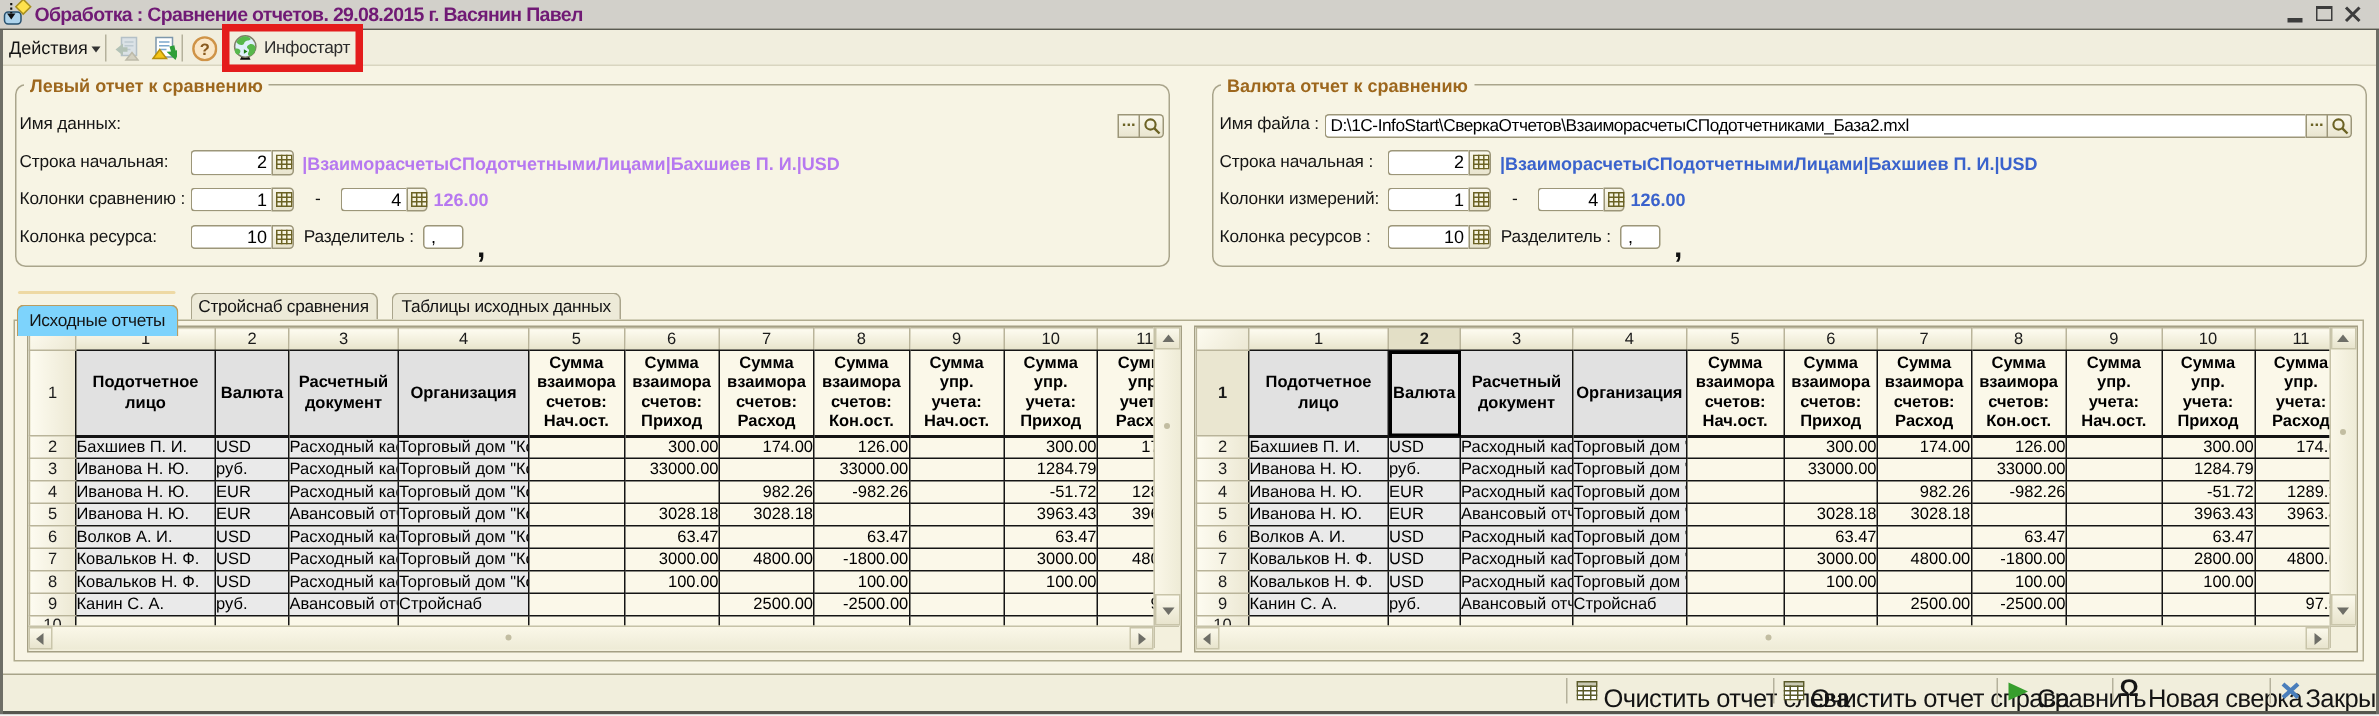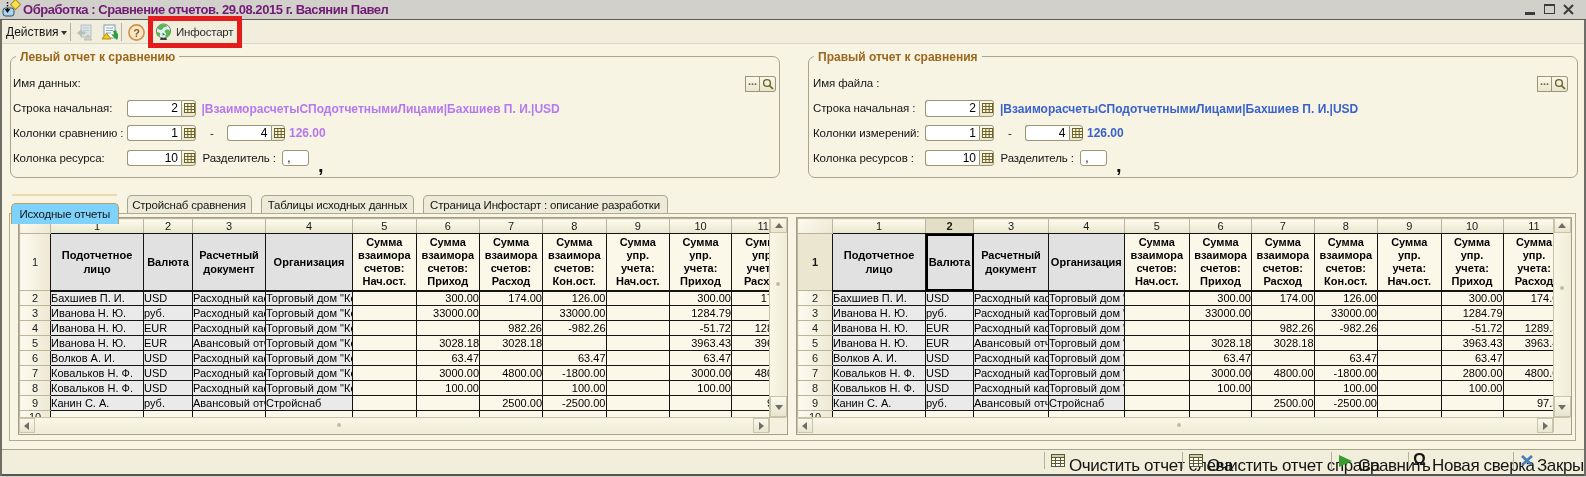--- a/index.html
+++ b/index.html
@@ -71,21 +71,21 @@
 <circle cx="8.5" cy="8" r="7.1" fill="#dff0fa" stroke="#7e7e68"></circle>
 <path d="M2.6 5.2C3.6 2.6 6.4 1 8.8 1.2c2 .2 3.4 1.2 3.2 2-.3 1-2.2.6-3.4 1.4-1 .7-.6 1.8-1.8 2.2-1.4.4-3.4-.2-4.2-1.6z" fill="#57b84b"></path>
 <path d="M11.3 6.6c1.6-.6 3.4.2 3.9 1.8.5 2-.8 4.6-2.6 5.6-1.2.6-2.4 0-2.3-1.2.1-1 .9-1.4.7-2.4-.2-1-1.6-1-1.3-2.2.2-.8.8-1.2 1.6-1.6z" fill="#57b84b"></path>
 <path d="M2 9.5c1.2-.6 2.8 0 3.2 1.2.3 1.2-.4 2.4-1.6 2.6-1 .1-1.8-.8-2-1.9-.1-.8 0-1.5.4-1.9z" fill="#57b84b"></path>
 <path d="M7.6 9.8l2.4 1.5-2.4 1.5z" fill="#1c7a14"></path>
 </svg>
 <div class="abs" style="left:176px;top:25.5px;font-size:11.5px;letter-spacing:-0.2px;color:#2b2b2b">Инфостарт</div>
 <div class="grp" style="left:10px;top:56px;width:768px;height:120px"></div>
 <div class="gtitle" style="left:16px;top:50px">Левый отчет к сравнению</div>
 <div class="grp" style="left:808px;top:56px;width:768px;height:120px"></div>
-<div class="gtitle" style="left:814px;top:50px">Правый отчет к сравнения</div>
+<div class="gtitle" style="left:814px;top:50px">Валюта отчет к сравнению</div>
 <div class="lbl" style="left:13px;top:77px">Имя данных:</div>
 <div class="lbl" style="left:13px;top:102px">Строка начальная:</div>
 <div class="lbl" style="left:13px;top:126.5px">Колонки сравнению :</div>
 <div class="lbl" style="left:13px;top:151.5px">Колонка ресурса:</div>
     <div class="calcbtn" style="left:745px;top:75.5px;width:15px;height:16.5px;border-radius:0;text-align:center;font-weight:bold;color:#6b6224;font-size:11px;line-height:8.5px">...</div>
     <div class="calcbtn" style="left:760px;top:75.5px;width:16px;height:16.5px;border-left:none">
       <svg width="12" height="12" style="position:absolute;left:2px;top:1.5px">
         <circle cx="5" cy="5" r="3.4" fill="none" stroke="#6b6224" stroke-width="1.4"></circle>
         <line x1="7.6" y1="7.6" x2="11" y2="11" stroke="#6b6224" stroke-width="1.6"></line>
       </svg>
@@ -121,20 +121,21 @@
         <path d="M0 3.5H11M0 6.5H11M3.8 0V10M7.2 0V10" stroke="#6b6224" stroke-width="1"></path>
       </svg>
     </div>
 <div class="lbl" style="left:202.5px;top:151.5px">Разделитель :</div>
 <div class="inp" style="left:282.3px;top:149.5px;width:27px;height:16.5px;padding-left:4px;line-height:14px">,</div>
 <div class="abs" style="left:318px;top:153.5px;font-size:20px;font-weight:bold;color:#111">,</div>
 <div class="lbl" style="left:813px;top:77px">Имя файла :</div>
 <div class="lbl" style="left:813px;top:102px">Строка начальная :</div>
 <div class="lbl" style="left:813px;top:126.5px">Колонки измерений:</div>
 <div class="lbl" style="left:813px;top:151.5px">Колонка ресурсов :</div>
+<div class="inp" style="left:883px;top:75.5px;width:654px;height:16.5px;border-radius:3px 0 0 3px;border-right:none;padding-left:3px;line-height:14.5px;font-size:11.5px;letter-spacing:-0.3px">D:\1C-InfoStart\СверкаОтчетов\ВзаиморасчетыСПодотчетниками_База2.mxl</div>
     <div class="calcbtn" style="left:1537px;top:75.5px;width:15px;height:16.5px;border-radius:0;text-align:center;font-weight:bold;color:#6b6224;font-size:11px;line-height:8.5px">...</div>
     <div class="calcbtn" style="left:1552px;top:75.5px;width:16px;height:16.5px;border-left:none">
       <svg width="12" height="12" style="position:absolute;left:2px;top:1.5px">
         <circle cx="5" cy="5" r="3.4" fill="none" stroke="#6b6224" stroke-width="1.4"></circle>
         <line x1="7.6" y1="7.6" x2="11" y2="11" stroke="#6b6224" stroke-width="1.6"></line>
       </svg>
     </div>
 <div class="inp" style="left:925px;top:100px;width:54px;height:16.5px;border-radius:3px 0 0 3px;border-right:none;text-align:right;padding-right:3px;line-height:14.5px">2</div>
     <div class="calcbtn" style="left:979px;top:100px;width:15px;height:16.5px">
       <svg width="11" height="10" style="position:absolute;left:2px;top:2px">
@@ -167,21 +168,20 @@
       </svg>
     </div>
 <div class="lbl" style="left:1000.5px;top:151.5px">Разделитель :</div>
 <div class="inp" style="left:1080.3px;top:149.5px;width:27px;height:16.5px;padding-left:4px;line-height:14px">,</div>
 <div class="abs" style="left:1116px;top:153.5px;font-size:20px;font-weight:bold;color:#111">,</div>
 <div class="abs" style="left:9px;top:212.5px;width:1567px;height:228.5px;border:1px solid #b0ab8e;background:#f8f5e6;box-sizing:border-box"></div>
 <div class="tab" style="left:11px;top:203px;width:107.5px;height:20.5px;background:#7dd3fc;z-index:3;border-color:#b99d62;line-height:21px">Исходные отчеты</div>
 <div class="abs" style="left:12px;top:194px;width:105px;height:2px;background:#eed9a4;z-index:4;border-radius:3px"></div>
 <div class="tab" style="left:126.5px;top:194.5px;width:125px;height:18px;line-height:18px">Стройснаб сравнения</div>
 <div class="tab" style="left:261px;top:194.5px;width:153px;height:18px;line-height:18px">Таблицы исходных данных</div>
-<div class="tab" style="left:422.5px;top:194.5px;width:245px;height:18px;line-height:18px">Страница Инфостарт : описание разработки</div>
 <div class="ssbox" style="left:18px;top:217px;width:768px;height:216px">
 <div class="gridw" style="left:0;top:0;width:750px;height:199px">
 <table class="ss" style="width:775.5px">
 <colgroup>
             <col style="width:31px">
             <col style="width:93px">
             <col style="width:49px">
             <col style="width:73px">
             <col style="width:87px">
             <col style="width:63.5px">

